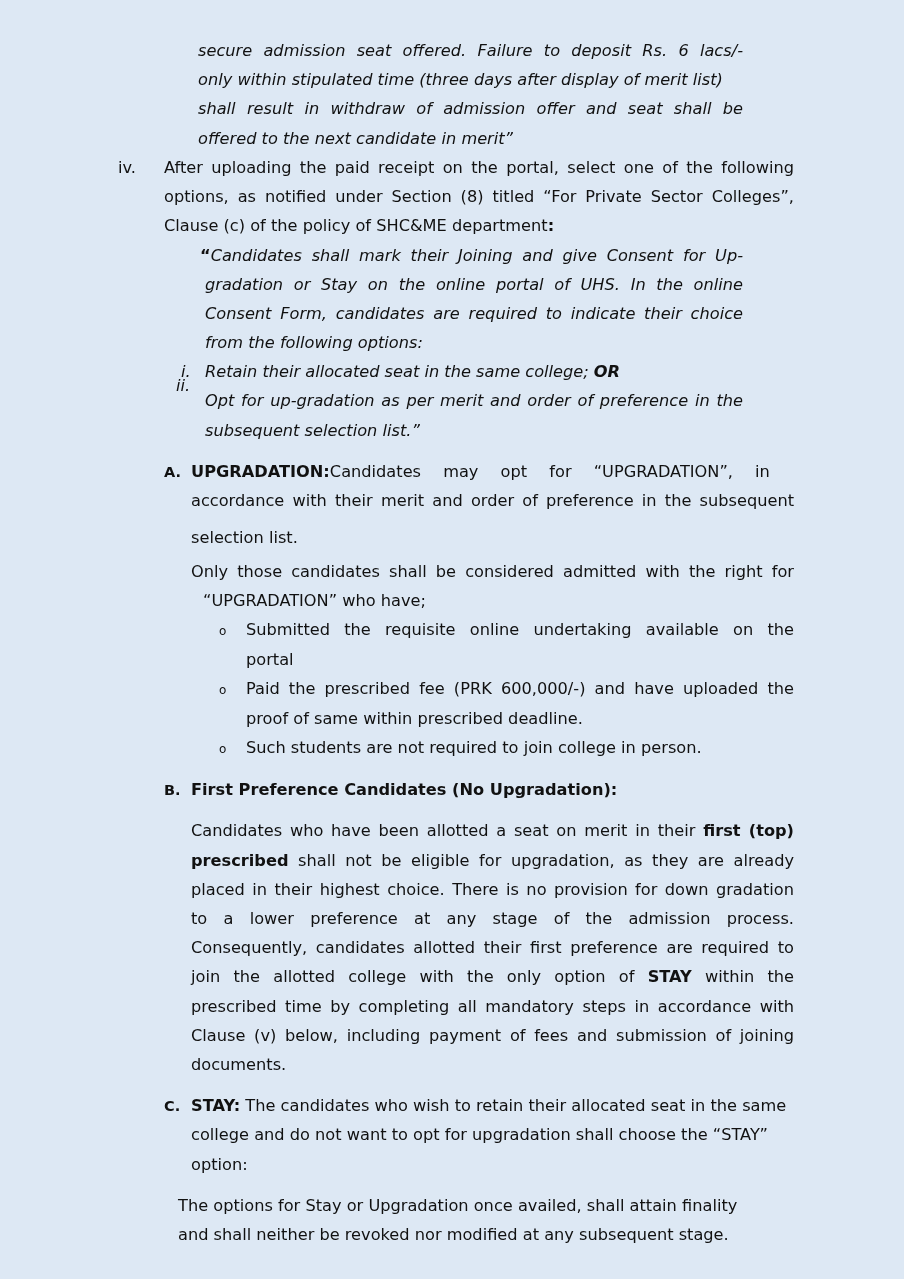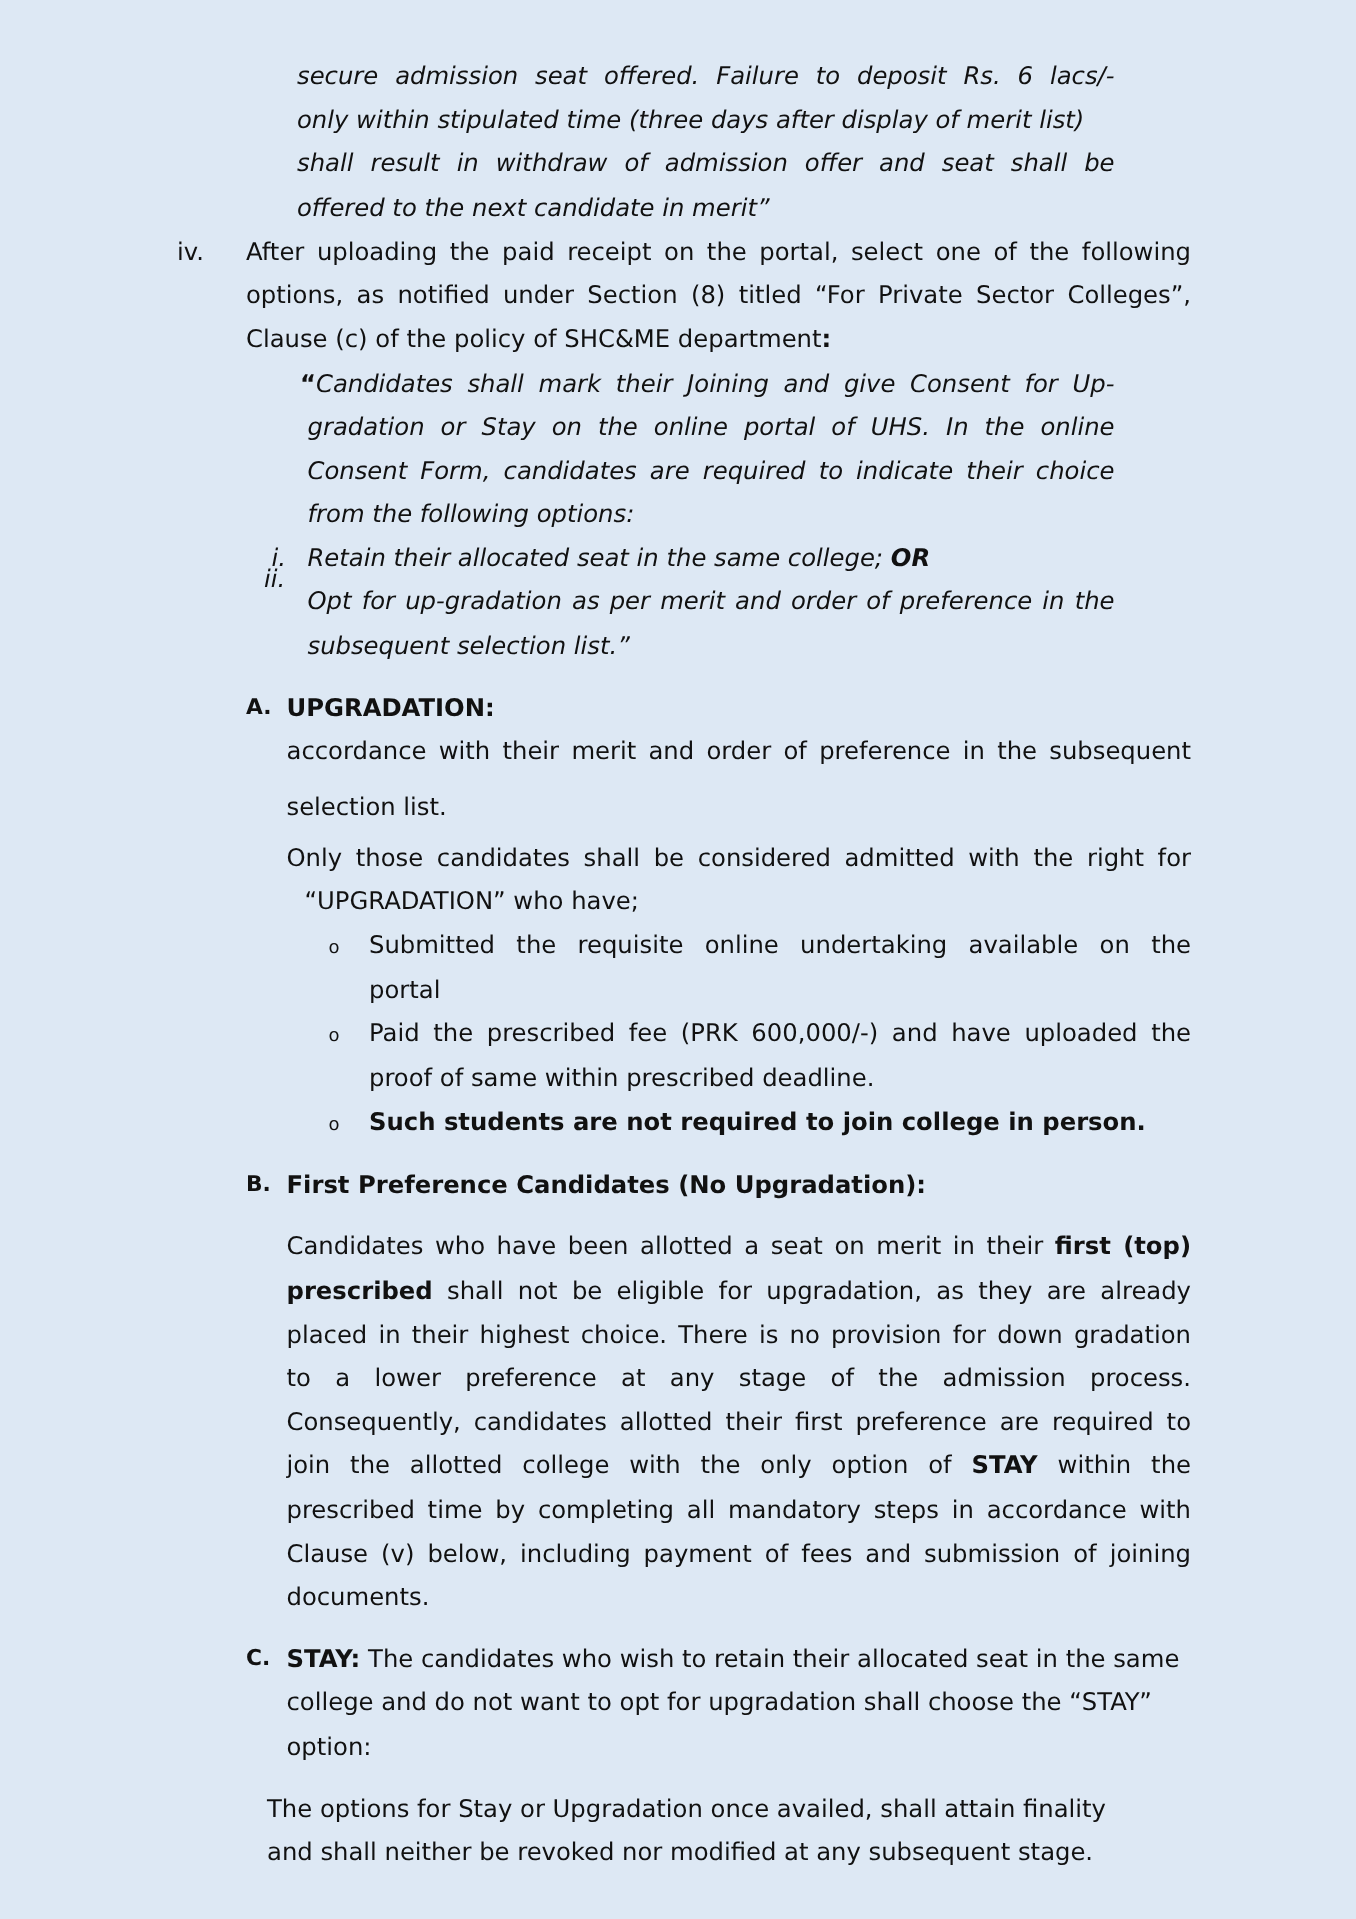--- a/index.html
+++ b/index.html
@@ -48,38 +48,39 @@
     <div class="lbl it" style="left:176px; top:376px;">ii.</div>
     <div class="ln it just" style="left:205px; top:391px; width:538px;">Opt for up-gradation as per merit and order of preference in the</div>
     <div class="ln it" style="left:205px; top:421px;">subsequent selection list.”</div>
   </div>
 </div>
 
 <div>
   <div class="lbl letter" style="left:164px; top:462px;">A.</div>
   <div class="ln" style="left:191px; top:462px; width:603px; display:flex; justify-content:flex-start;">
     <span class="b">UPGRADATION:</span>
+    <span class="just" style="width:440px; display:block;">Candidates may opt for “UPGRADATION”, in</span>
   </div>
   <div class="ln just" style="left:191px; top:491px; width:603px;">accordance with their merit and order of preference in the subsequent</div>
   <div class="ln" style="left:191px; top:528px;text-align:center;">selection list.</div>
 
   <div class="ln just" style="left:191px; top:562px; width:603px;">Only those candidates shall be considered admitted with the right for</div>
   <div class="ln" style="left:191px; top:591px;margin-left:12px;">“UPGRADATION” who have;</div>
 
   <div>
     <div class="lbl bullet" style="left:219px; top:621px;">o</div>
     <div class="ln just" style="left:246px; top:620px; width:548px;">Submitted the requisite online undertaking available on the</div>
     <div class="ln" style="left:246px; top:650px;">portal</div>
 
     <div class="lbl bullet" style="left:219px; top:680px;">o</div>
     <div class="ln just" style="left:246px; top:679px; width:548px;">Paid the prescribed fee (PRK 600,000/-) and have uploaded the</div>
     <div class="ln" style="left:246px; top:709px;">proof of same within prescribed deadline.</div>
 
     <div class="lbl bullet" style="left:219px; top:739px;">o</div>
-    <div class="ln" style="left:246px; top:738px;font-weight:bold;">Such students are not required to join college in person.</div>
+    <div class="ln" style="left:246px; top:738px;">Such students are not required to join college in person.</div>
   </div>
 </div>
 
 <div>
   <div class="lbl letter" style="left:164px; top:780px;">B.</div>
   <div class="ln b" style="left:191px; top:780px;">First Preference Candidates (No Upgradation):</div>
 
   <div class="ln just" style="left:191px; top:821px; width:603px;"><span>Candidates who have been allotted a seat on merit in their </span><span class="b">first (top)</span></div>
   <div class="ln just" style="left:191px; top:851px; width:603px;"><span class="b">prescribed</span><span> shall not be eligible for upgradation, as they are already</span></div>
   <div class="ln just" style="left:191px; top:880px; width:603px;">placed in their highest choice. There is no provision for down gradation</div>

